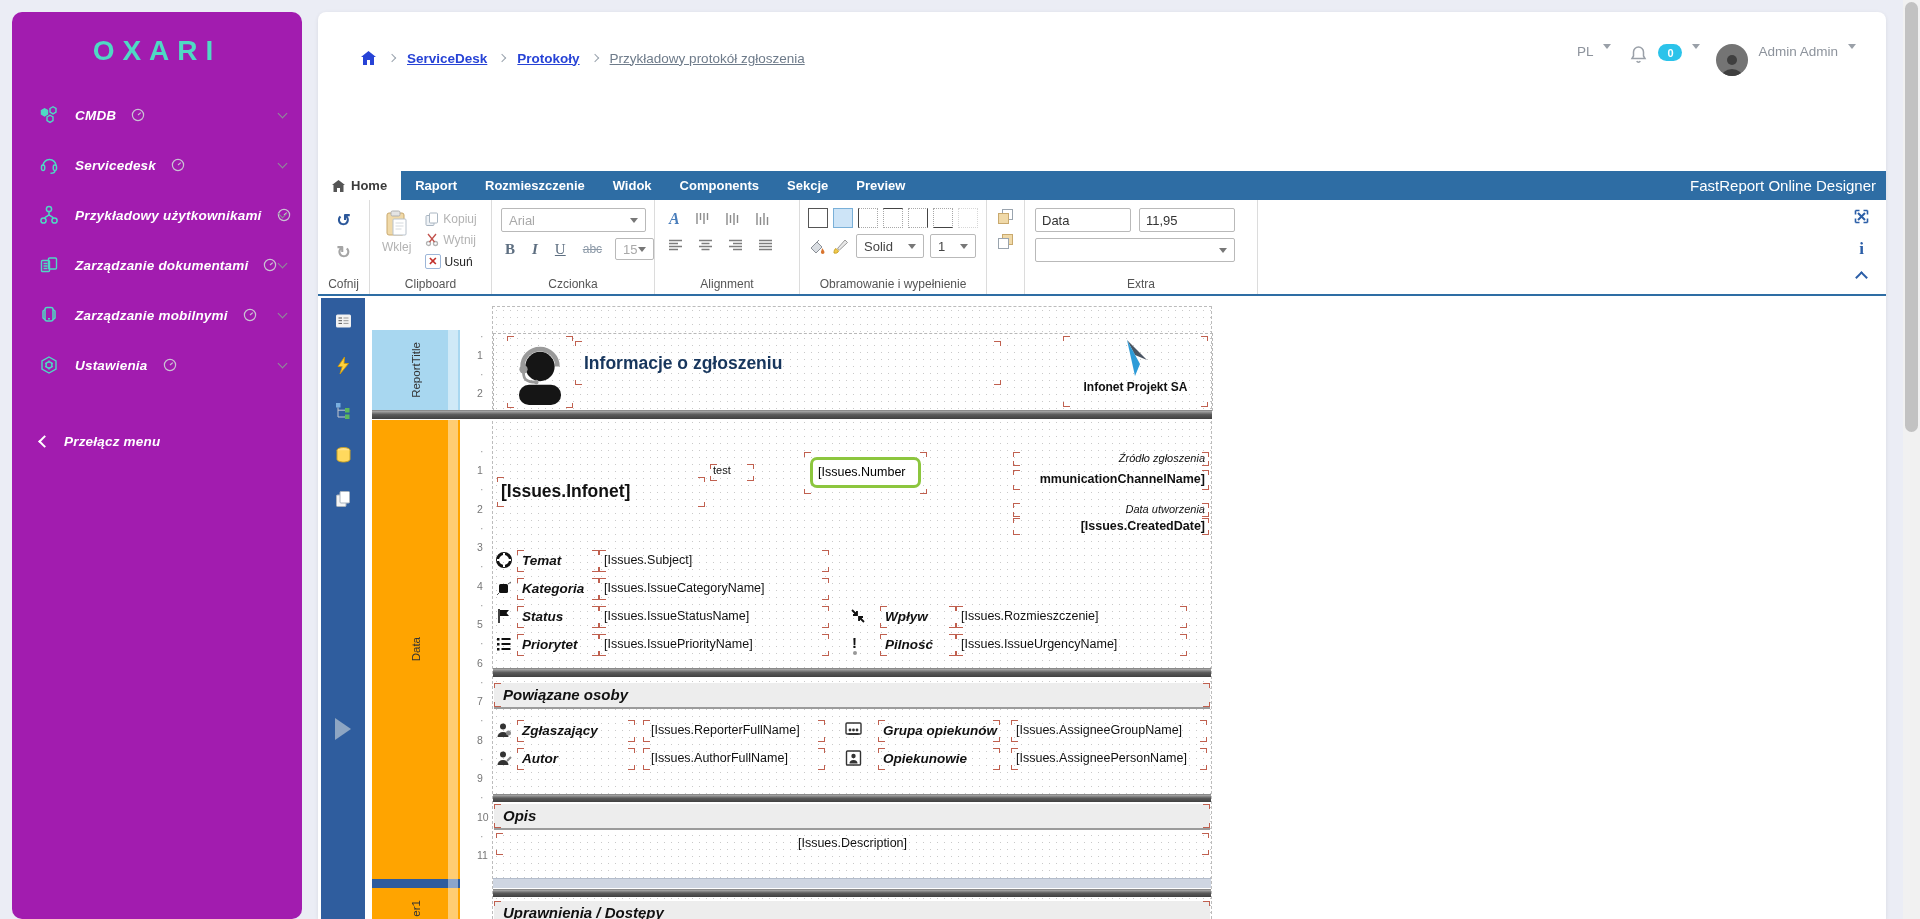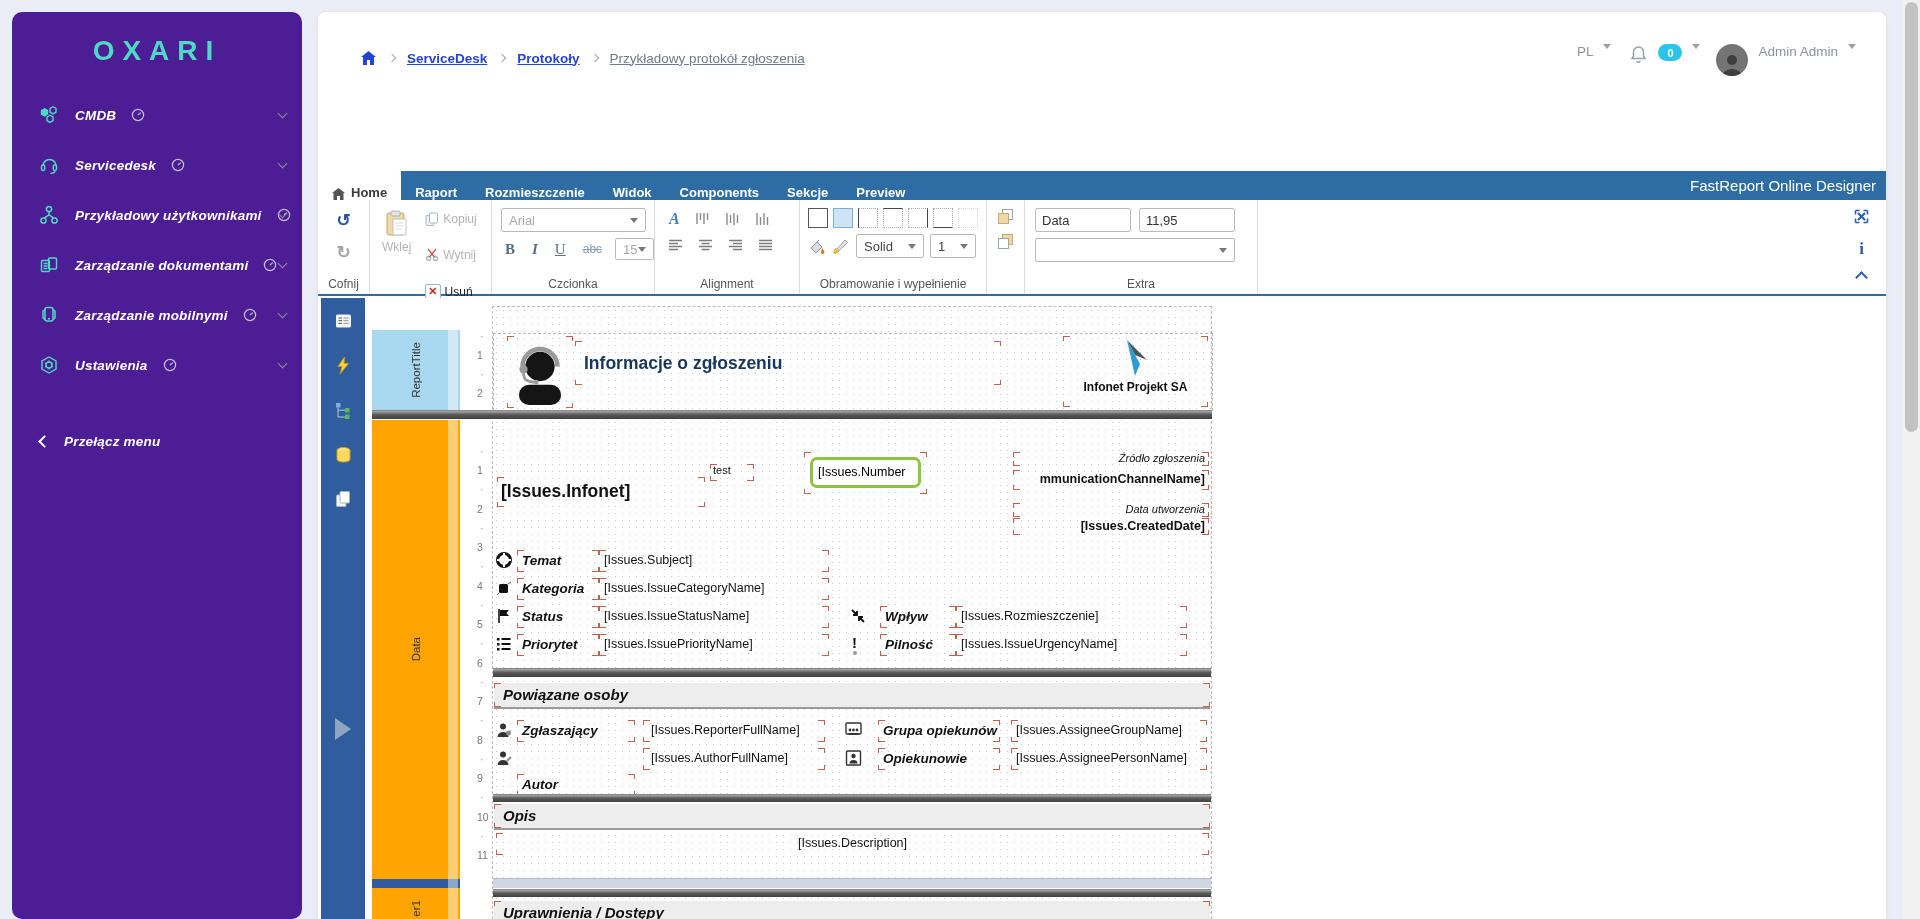--- a/index.html
+++ b/index.html
@@ -1,21 +1,21 @@
 <!DOCTYPE html>
 <html><head>
 <meta charset="utf-8">
 <style>
   *{margin:0;padding:0;box-sizing:border-box}
   html,body{width:1920px;height:919px;overflow:hidden;font-family:"Liberation Sans",sans-serif;background:#ebedf5}
   .abs{position:absolute}
   svg{display:block}
 
   
-  .sidebar{position:absolute;left:12px;top:12px;width:290px;height:907px;background:#4c1d95;border-radius:10px;color:#fff}
+  .sidebar{position:absolute;left:12px;top:12px;width:290px;height:907px;background:#a21caf;border-radius:10px;color:#fff}
   .logo{height:78px;display:flex;align-items:center;justify-content:center;color:#4fd9c4;font-size:28px;font-weight:700;letter-spacing:8px}
   .nav-item{position:relative;height:50px;display:flex;align-items:center;padding-left:26px;gap:15px;cursor:pointer}
   .nav-item .lbl{font-weight:700;font-size:13.5px;letter-spacing:.2px}
   .nav-chev{position:absolute;right:16px;top:50%;margin-top:-5px;width:7px;height:7px;border-right:1.6px solid #8d9196;border-bottom:1.6px solid #8d9196;transform:rotate(45deg)}
   .gauge{opacity:.9}
   .toggle-item{margin-top:26px}
   .chev-left{width:9px;height:9px;border-left:2.5px solid #fff;border-bottom:2.5px solid #fff;transform:rotate(45deg);margin-left:2px}
 
   
   .card{position:absolute;left:318px;top:12px;width:1568px;height:907px;background:#fff;border-radius:8px 8px 0 0;box-shadow:0 1px 4px rgba(0,0,0,.08)}
@@ -25,21 +25,21 @@
   .crumbs .last{color:#6e7b8a;font-weight:400;text-decoration:underline}
   .crumb-sep{width:6px;height:6px;border-right:1.8px solid #9aa3ad;border-bottom:1.8px solid #9aa3ad;transform:rotate(-45deg)}
   
   .userbar{position:absolute;right:30px;top:32px;display:flex;gap:10px;color:#8d939c;font-size:13.5px}
   .caret{width:0;height:0;border-left:4px solid transparent;border-right:4px solid transparent;border-top:5px solid #9aa0a8}
   .badge{background:#2bc3ea;color:#fff;font-weight:700;font-size:11px;border-radius:9px;min-width:24px;height:17px;display:flex;align-items:center;justify-content:center}
   .avatar{width:32px;height:32px;border-radius:50%;background:#747474;overflow:hidden;display:flex;align-items:flex-end;justify-content:center}
 
   
   .tabbar{position:absolute;left:0;top:159px;width:100%;height:29px;background:#2e6da4;display:flex;align-items:stretch}
-  .tab{display:flex;align-items:flex-end;gap:6px;padding:0 14px;color:#fff;font-size:13px;font-weight:700;cursor:pointer}
+  .tab{display:flex;align-items:center;gap:6px;padding:0 14px;color:#fff;font-size:13px;font-weight:700;cursor:pointer}
   .tab.active{background:#fff;color:#3b3b3b}
   .brand{margin-left:auto;display:flex;align-items:center;color:#fff;font-size:15px;padding-right:10px}
 
   
   .toolbar{position:absolute;left:0;top:188px;width:100%;height:96px;background:#fff;border-bottom:2px solid #2e6da4;display:flex}
   .grp{border-right:1px solid #dcdcdc;display:flex;flex-direction:column;padding-top:8px}
   .grp-label{margin-top:auto;text-align:center;font-size:12px;color:#555;padding-bottom:3px}
   .tbtn{display:flex;align-items:center;gap:4px;cursor:pointer;border:1px solid transparent;border-radius:3px;padding:1px 3px}
   .disabled{color:#b3b3b3}
   .sel{display:inline-flex;align-items:center;justify-content:space-between;border:1px solid #b9b9b9;background:#fff;height:24px;padding:0 7px;font-size:13px;color:#444;cursor:pointer;border-radius:2px}
@@ -307,21 +307,21 @@
           <span>
               <svg width="24" height="28" viewBox="0 0 24 28">
                 <rect x="2" y="3" width="17" height="22" rx="2" fill="#f0d9a8" stroke="#c9a96e"></rect>
                 <rect x="6" y="1" width="9" height="5" rx="1.5" fill="#e4e4e4" stroke="#b0b0b0"></rect>
                 <rect x="8" y="9" width="13" height="16" rx="1" fill="#fff" stroke="#b9c2cc"></rect>
                 <path d="M10.5 13h8M10.5 16h8M10.5 19h6" stroke="#d5dade"></path>
               </svg>
             </span>
           <span style="font-size:12px">Wklej</span>
         </div>
-        <div style="display:flex;flex-direction:column;gap:18px;padding-top:2px">
+        <div style="display:flex;flex-direction:column;gap:3px;padding-top:2px">
           <span class="tbtn disabled" style="font-size:12px">
             <span>
                 <svg width="14" height="14" viewBox="0 0 14 14">
                   <rect x="1" y="3.5" width="8" height="10" rx="1" fill="#eef2f6" stroke="#aab6c2"></rect>
                   <rect x="4.5" y="1" width="8" height="10" rx="1" fill="#fff" stroke="#aab6c2"></rect>
                 </svg>
               </span>
             <span>Kopiuj</span>
           </span>
           <span class="tbtn disabled" style="font-size:12px">
@@ -740,21 +740,21 @@
       <div class="fld hnd lbl" style="left:385px;top:413px;width:122px;height:22px;line-height:21px;padding-left:5px"><span>Grupa opiekunów</span></div>
       <div class="fld hnd" style="left:518px;top:413px;width:196px;height:22px;line-height:21px;padding-left:5px"><span>[Issues.AssigneeGroupName]</span></div>
 
       <span class="abs" style="left:3px;top:443px">
           <svg width="16" height="16" viewBox="0 0 16 16">
             <circle cx="7" cy="4.5" r="3" fill="#333"></circle>
             <path d="M1.5 15a5.5 5 0 0 1 11 0z" fill="#333"></path>
             <path d="M11 11l4-4" stroke="#8a8a8a" stroke-width="2"></path>
           </svg>
         </span>
-      <div class="fld hnd lbl" style="left:24px;top:467px;width:118px;height:22px;line-height:21px;padding-left:5px"><span>Autor</span></div>
+      <div class="fld hnd lbl" style="left:24px;top:441px;width:118px;height:22px;line-height:21px;padding-left:5px"><span>Autor</span></div>
       <div class="fld hnd" style="left:150px;top:441px;width:182px;height:22px;line-height:21px;padding-left:8px"><span>[Issues.AuthorFullName]</span></div>
       <span class="abs" style="left:352px;top:443px">
           <svg width="17" height="16" viewBox="0 0 17 16">
             <rect x="1.5" y="1" width="14" height="14" rx="1" fill="none" stroke="#333" stroke-width="1.4"></rect>
             <circle cx="8.5" cy="6" r="2.2" fill="#333"></circle>
             <path d="M4.5 13.5a4 3.5 0 0 1 8 0z" fill="#333"></path>
           </svg>
         </span>
       <div class="fld hnd lbl" style="left:385px;top:441px;width:122px;height:22px;line-height:21px;padding-left:5px"><span>Opiekunowie</span></div>
       <div class="fld hnd" style="left:518px;top:441px;width:196px;height:22px;line-height:21px;padding-left:5px"><span>[Issues.AssigneePersonName]</span></div>

